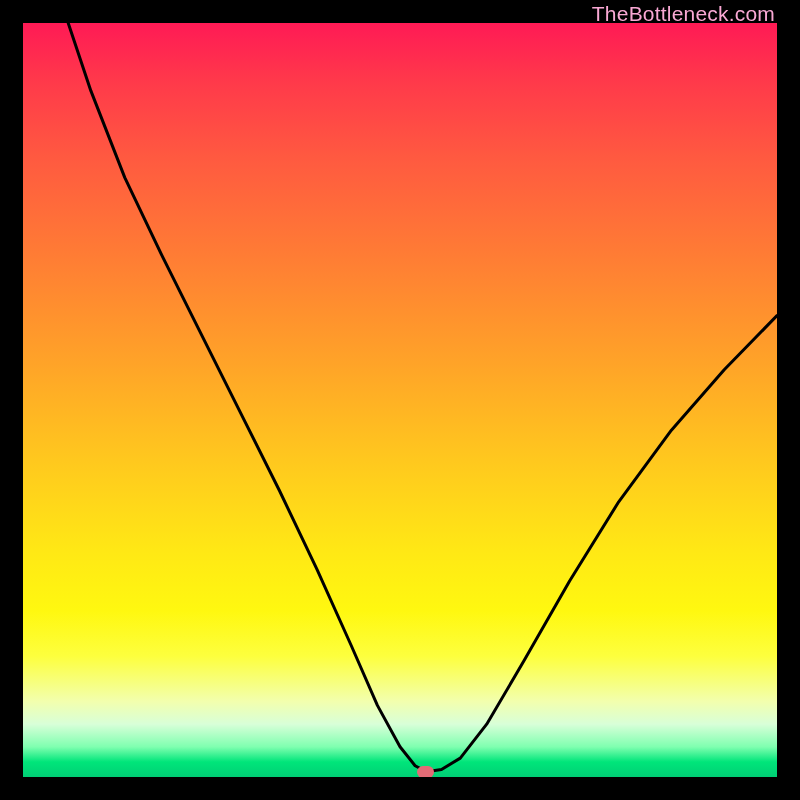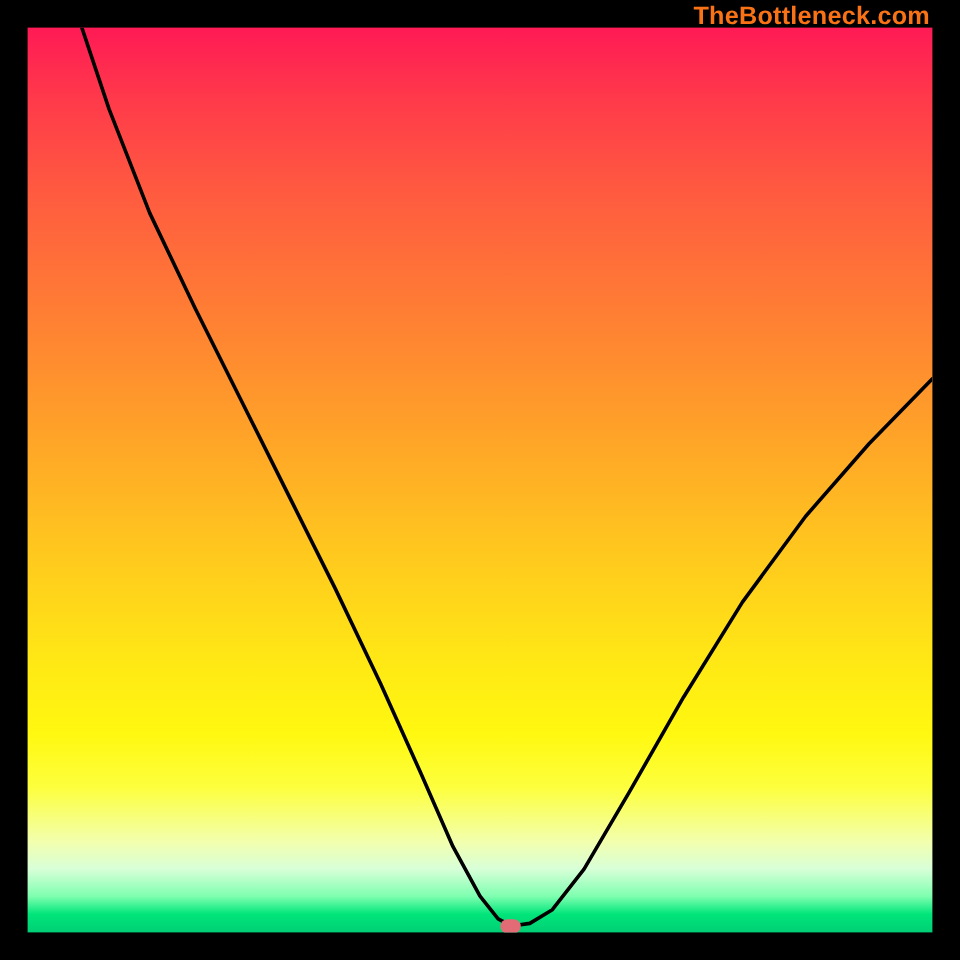--- a/index.html
+++ b/index.html
@@ -32,23 +32,23 @@
       #7fffb0 96%,
       #00e57a 98%,
       #00cf75 100%
     );
     overflow: hidden;
   }
   .watermark {
     position: absolute;
     top: 2px;
     right: 25px;
-    color: #f97316;
+    color: #f9a8d4;
     font-size: 21px;
-    font-weight: 700;
+    font-weight: 400;
     letter-spacing: 0.2px;
     font-family: Arial, Helvetica, sans-serif;
   }
   svg.curve {
     position: absolute;
     left: 0;
     top: 0;
     width: 754px;
     height: 754px;
   }

